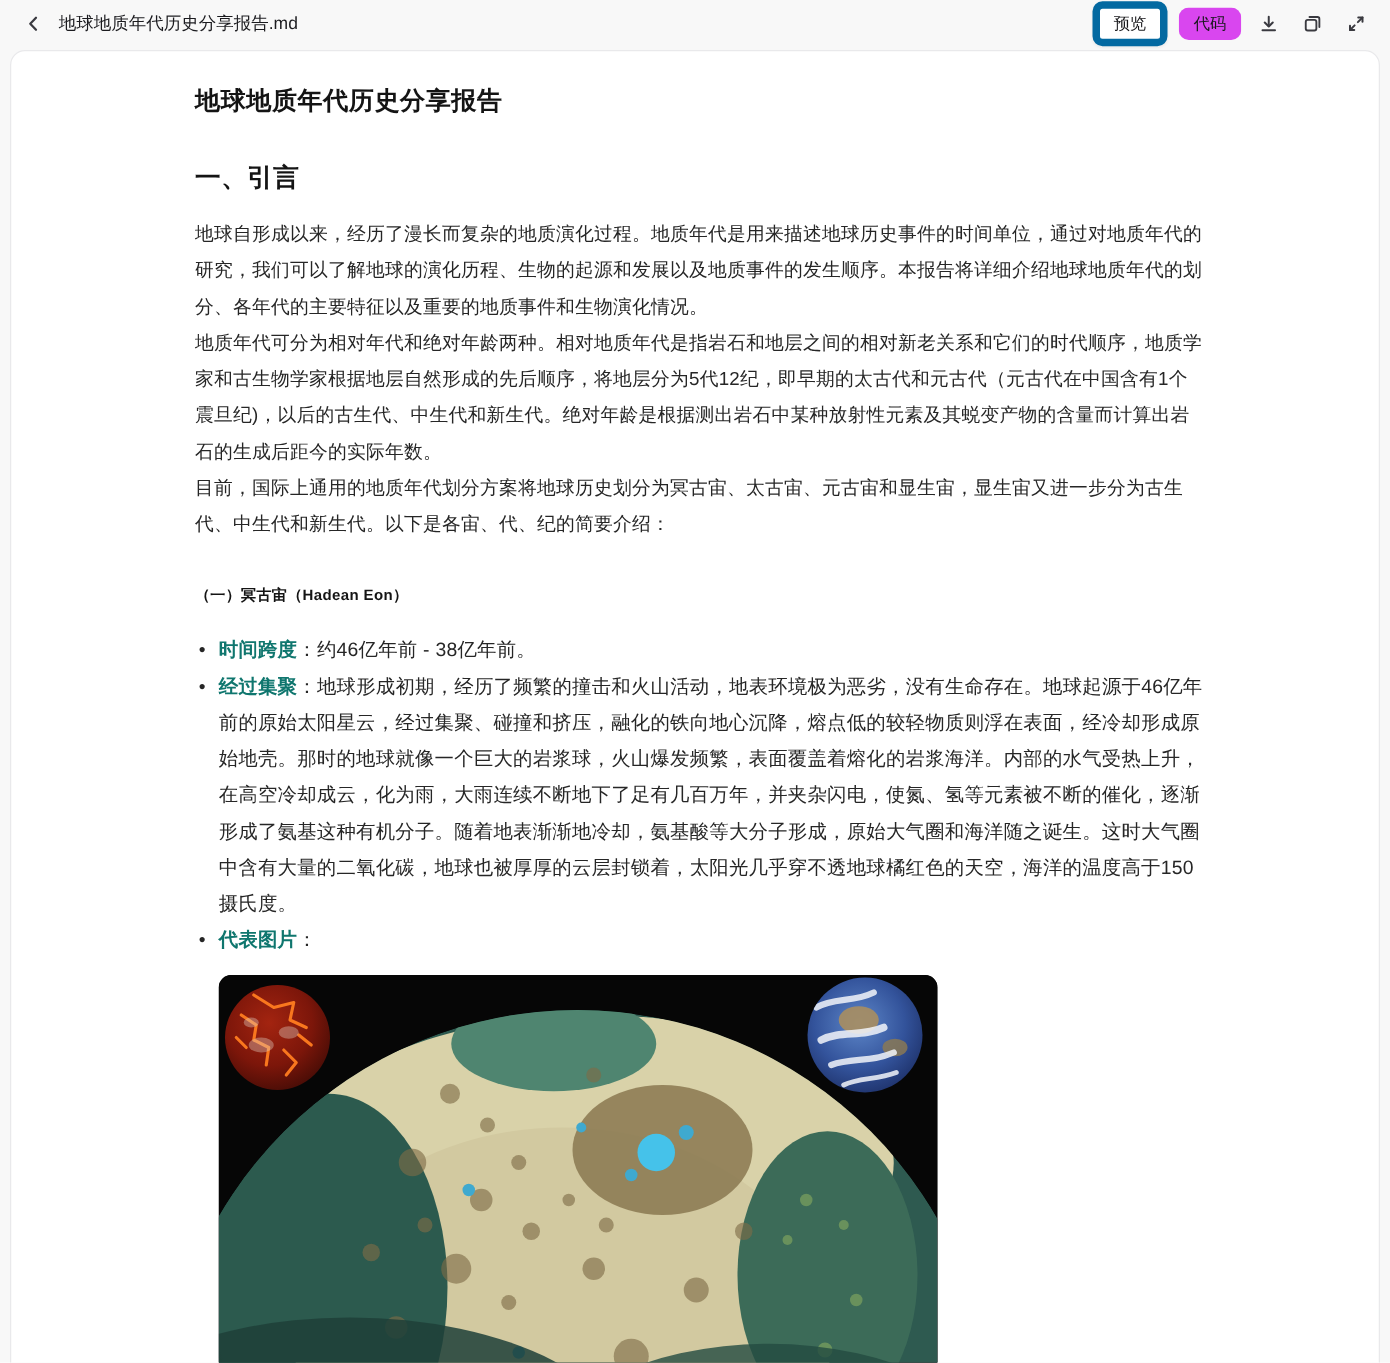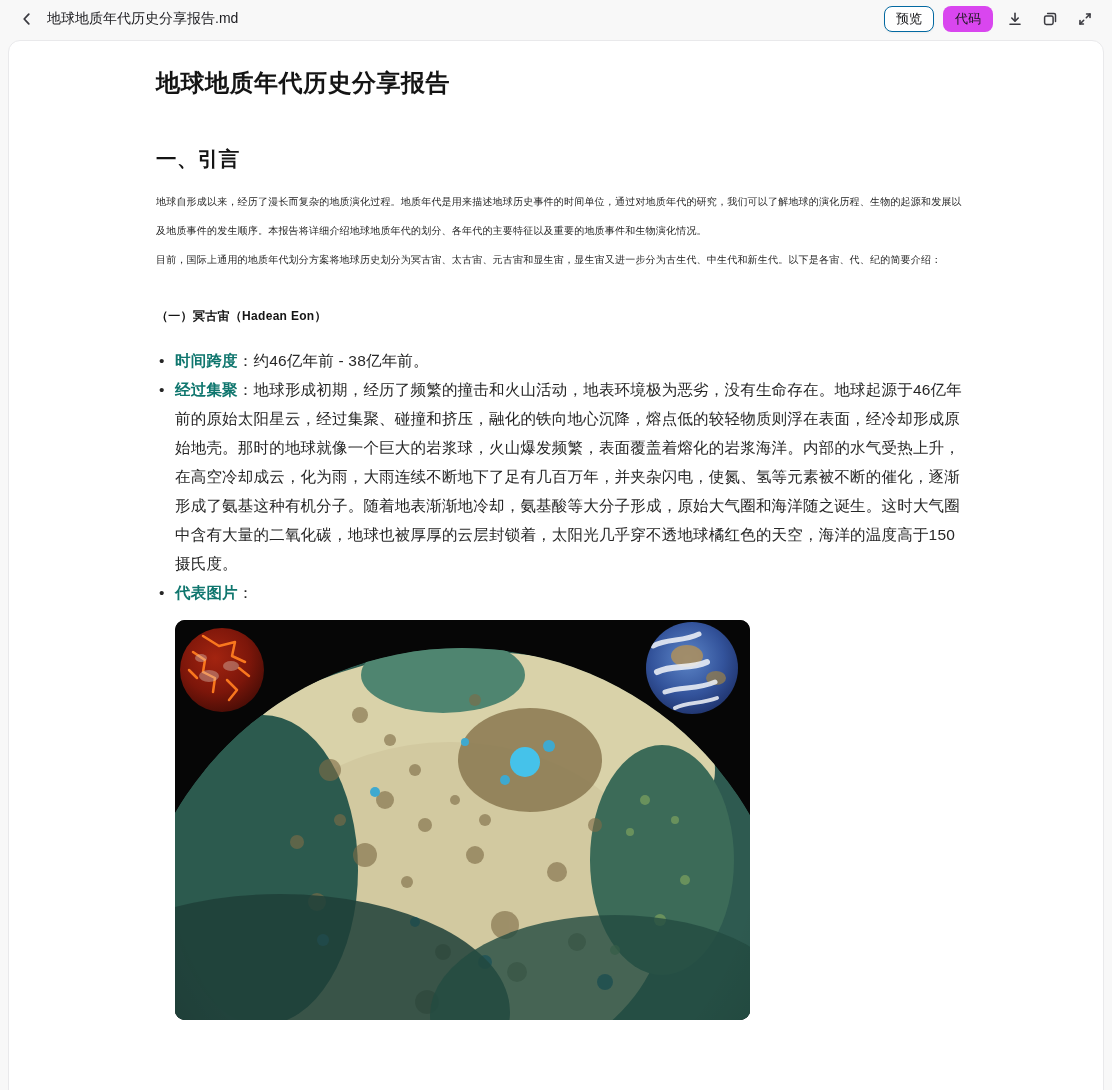--- a/index.html
+++ b/index.html
@@ -18,36 +18,36 @@
   .back-btn {
     width:26px; height:26px; display:flex; align-items:center; justify-content:center;
     border-radius:6px; cursor:pointer; flex:0 0 auto;
   }
   .file-title { font-size:14px; color:#1b1b1f; margin-left:7px; white-space:nowrap; }
   .topbar-right { margin-left:auto; display:flex; align-items:center; gap:9px; }
   .tab {
     font-size:13px; color:#18181b; padding:4px 11px; border-radius:8px;
     line-height:16px; cursor:pointer; white-space:nowrap;
   }
-  .tab.active { background:#ffffff; border:1px solid #0369a1; box-shadow:0 1px 2px rgba(0,0,0,.05); }
+  .tab.active { background:#ffffff; border:6px solid #0369a1; box-shadow:0 1px 2px rgba(0,0,0,.05); }
   .tab.inactive { background:#d946ef; border:1px solid transparent; }
   .icon-btn {
     width:26px; height:26px; display:flex; align-items:center; justify-content:center;
     border-radius:6px; cursor:pointer;
   }
   
   .card {
     position:absolute; top:40px; left:8px; width:1096px; height:1180px;
     background:#ffffff; border:1px solid #e9e9eb; border-radius:12px;
   }
   .content { margin:24px 0 0 147px; width:806px; }
-  .content h1 { font-size:24px; line-height:36px; font-weight:700; color:#141414; margin:0; letter-spacing:.5px; }
-  .content h2 { font-size:20.5px; line-height:27px; font-weight:700; color:#141414; margin:44px 0 15px 0; letter-spacing:.4px; }
+  .content h1 { font-size:20px; line-height:36px; font-weight:700; color:#141414; margin:0; letter-spacing:.5px;font-family:Liberation Mono, monospace; }
+  .content h2 { font-size:20.5px; line-height:27px; font-weight:700; color:#141414; margin:30px 0 15px 0; letter-spacing:.4px;font-family:Liberation Mono, monospace; }
   .content h3 { font-size:12px; line-height:24px; font-weight:700; color:#141414; margin:30px 0 18px 0; letter-spacing:.3px; }
-  .content p { font-size:10px; line-height:29px; margin:0; letter-spacing:.2px; color:#262626; }
+  .content p { font-size:15px; line-height:29px; margin:0; letter-spacing:.2px; color:#262626; }
   ul.doc-list { margin:0; padding:0; list-style:none; }
   ul.doc-list li {
     position:relative; padding-left:19px; font-size:15.5px; line-height:29px;
     letter-spacing:.2px; color:#262626;
   }
   ul.doc-list li::before { content:"•"; position:absolute; left:3px; top:0; color:#262626; }
   .b-label { font-weight:700; color:#0f766e; }
   .doc-image {
     margin-top:13px; width:575px; height:400px; border-radius:10px;
     overflow:hidden; background:#060606;
@@ -99,20 +99,21 @@
 </div>
 
 <div class="card">
   <div class="content">
 
     <h1>地球地质年代历史分享报告</h1>
 
     <h2>一、引言</h2>
     <p>地球自形成以来，经历了漫长而复杂的地质演化过程。地质年代是用来描述地球历史事件的时间单位，通过对地质年代的研究，我们可以了解地球的演化历程、生物的起源和发展以及地质事件的发生顺序。本报告将详细介绍地球地质年代的划分、各年代的主要特征以及重要的地质事件和生物演化情况。</p>
 
+    <p>地质年代可分为相对年代和绝对年龄两种。相对地质年代是指岩石和地层之间的相对新老关系和它们的时代顺序，地质学家和古生物学家根据地层自然形成的先后顺序，将地层分为5代12纪，即早期的太古代和元古代（元古代在中国含有1个震旦纪)，以后的古生代、中生代和新生代。绝对年龄是根据测出岩石中某种放射性元素及其蜕变产物的含量而计算出岩石的生成后距今的实际年数。</p>
     <p>目前，国际上通用的地质年代划分方案将地球历史划分为冥古宙、太古宙、元古宙和显生宙，显生宙又进一步分为古生代、中生代和新生代。以下是各宙、代、纪的简要介绍：</p>
 
     <h3>（一）冥古宙（Hadean Eon）</h3>
 
     <ul class="doc-list">
       <li>
         <span class="b-label">时间跨度</span><span>：</span><span>约46亿年前 - 38亿年前。</span>
       </li>
       <li>
         <span class="b-label">经过集聚</span><span>：</span><span>地球形成初期，经历了频繁的撞击和火山活动，地表环境极为恶劣，没有生命存在。地球起源于46亿年前的原始太阳星云，经过集聚、碰撞和挤压，融化的铁向地心沉降，熔点低的较轻物质则浮在表面，经冷却形成原始地壳。那时的地球就像一个巨大的岩浆球，火山爆发频繁，表面覆盖着熔化的岩浆海洋。内部的水气受热上升，在高空冷却成云，化为雨，大雨连续不断地下了足有几百万年，并夹杂闪电，使氮、氢等元素被不断的催化，逐渐形成了氨基这种有机分子。随着地表渐渐地冷却，氨基酸等大分子形成，原始大气圈和海洋随之诞生。这时大气圈中含有大量的二氧化碳，地球也被厚厚的云层封锁着，太阳光几乎穿不透地球橘红色的天空，海洋的温度高于150摄氏度。</span>

